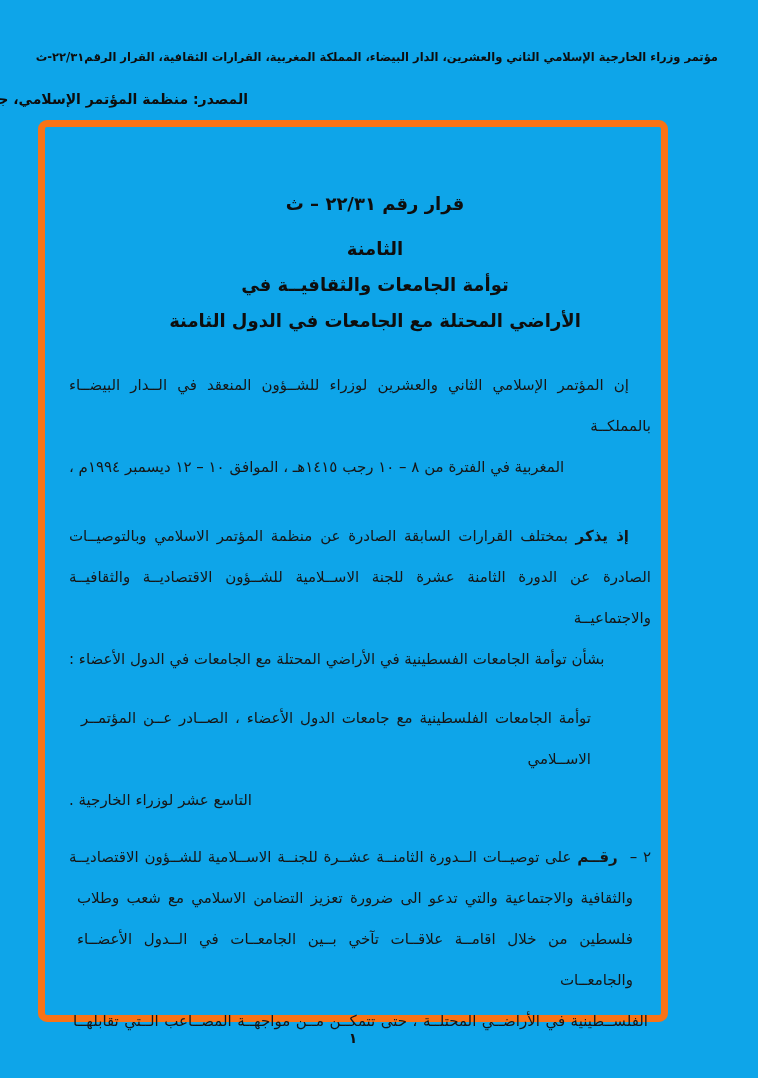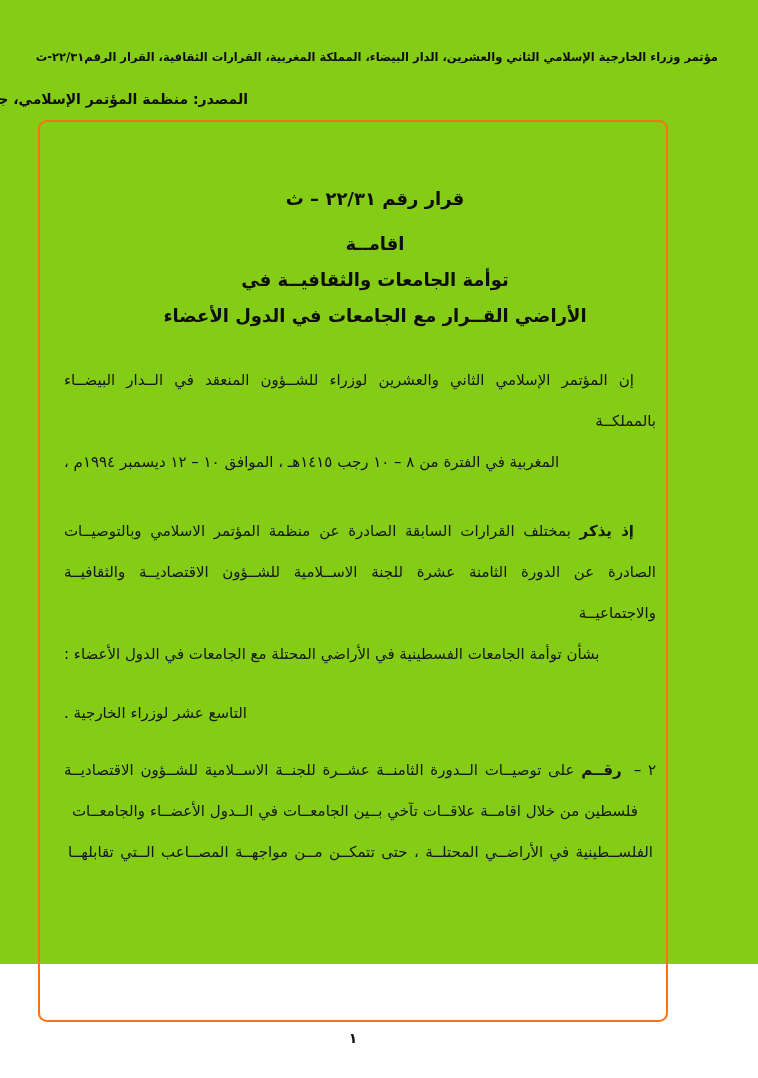--- a/index.html
+++ b/index.html
@@ -2,41 +2,41 @@
 <html lang="ar" dir="rtl"><head>
 <meta charset="utf-8">
 <style>
   html,body{margin:0;padding:0;background:#ffffff;}
   body{
     width:758px;height:1078px;overflow:hidden;
     font-family:"DejaVu Sans", sans-serif;
     color:#161616;
     direction:rtl;
   }
-  .page{position:relative;width:758px;height:964px;background:#84cc16;}
+  .page{position:relative;width:758px;height:1078px;background:#0ea5e9;}
 
   
   .doc-header{
     position:absolute;top:47px;right:40px;left:38px;
     font-weight:bold;color:#0d0d0d;text-align:right;
   }
   .doc-header .h1{
     font-size:11.5px;line-height:20px;white-space:nowrap;
     text-align:justify;text-align-last:justify;
   }
   .doc-header .h2{
     font-size:14px;line-height:20px;margin-top:22px;
     padding-right:470px;white-space:nowrap;
   }
 
   
   .green-box{
     position:absolute;top:120px;left:38px;width:630px;height:902px;
     box-sizing:border-box;
-    border:2px solid #f97316;border-radius:9px;
+    border:7px solid #f97316;border-radius:9px;
     padding:0 10px 0 24px;
   }
 
   .title-block{
     margin-top:57px;
     padding-left:30px;
     text-align:center;font-weight:bold;font-size:18px;color:#0e0e0e;
   }
   .title-block .t{line-height:36px;}
   .title-block .t1{line-height:40px;margin-bottom:7px;}
@@ -66,39 +66,41 @@
 <div class="page">
 
   <header class="doc-header">
     <div class="h1">مؤتمر وزراء الخارجية الإسلامي الثاني والعشرين، الدار البيضاء، المملكة المغربية، القرارات الثقافية، القرار الرقم٢٢/٣١-ث</div>
     <div class="h2">المصدر: منظمة المؤتمر الإسلامي، جدة</div>
   </header>
 
   <section class="green-box">
     <div class="title-block">
       <div class="t t1">قرار رقم ٢٢/٣١ – ث</div>
-      <div class="t t2">اقامــة</div>
+      <div class="t t2">الثامنة</div>
       <div class="t t3">توأمة الجامعات والثقافيــة في</div>
-      <div class="t t4">الأراضي القــرار مع الجامعات في الدول الأعضاء</div>
+      <div class="t t4">الأراضي المحتلة مع الجامعات في الدول الثامنة</div>
     </div>
     <div id="body-content">
         <div class="block p1">
           <div class="line j" style="text-indent: 22px;">إن المؤتمر الإسلامي الثاني والعشرين لوزراء للشــؤون المنعقد  في الــدار البيضــاء بالمملكــة</div>
           <div class="line">المغربية في الفترة من ٨ – ١٠ رجب ١٤١٥هـ ، الموافق ١٠ – ١٢ ديسمبر ١٩٩٤م ،</div>
         </div>
         <div class="block p2">
           <div class="line j" style="text-indent: 22px;"><b>إذ يذكر</b> بمختلف القرارات السابقة الصادرة عن منظمة المؤتمر الاسلامي وبالتوصيــات</div>
           <div class="line j">الصادرة عن الدورة الثامنة عشرة للجنة الاســلامية للشــؤون الاقتصاديــة والثقافيــة والاجتماعيــة</div>
           <div class="line" style="padding-right: 28px;">بشأن توأمة الجامعات الفسطينية في الأراضي المحتلة مع الجامعات في الدول الأعضاء :</div>
         </div>
         <div class="block i1">
+          <div class="line j" style="padding-right: 60px; padding-left: 12px;">توأمة الجامعات الفلسطينية مع جامعات الدول الأعضاء ، الصــادر عــن المؤتمــر الاســلامي</div>
           <div class="line" style="padding-right: 140px;">التاسع عشر لوزراء الخارجية .</div>
         </div>
         <div class="block i2">
           <div class="line j"><span class="marker">٢ –</span><b>رقــم</b> على توصيــات الــدورة الثامنــة عشــرة للجنــة الاســلامية للشــؤون الاقتصاديــة</div>
+          <div class="line j" style="padding-right: 18px; padding-left: 8px;">والثقافية والاجتماعية والتي تدعو الى ضرورة تعزيز التضامن الاسلامي مع شعب  وطلاب</div>
           <div class="line j" style="padding-right: 18px; padding-left: 8px;">فلسطين من خلال اقامــة علاقــات تآخي بــين الجامعــات في الــدول الأعضــاء والجامعــات</div>
           <div class="line j" style="padding-right: 3px; padding-left: 4px;">الفلســطينية في الأراضــي المحتلــة ، حتى تتمكــن مــن مواجهــة المصــاعب الــتي تقابلهــا</div>
         </div>
       </div>
   </section>
 
   <footer class="page-number">١</footer>
 
 </div>
 

